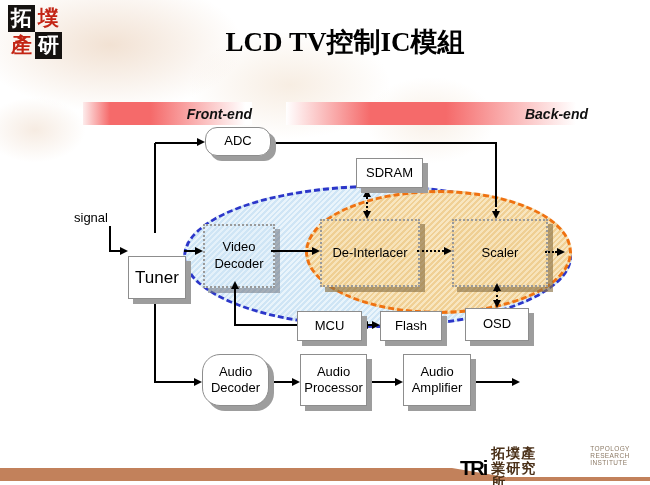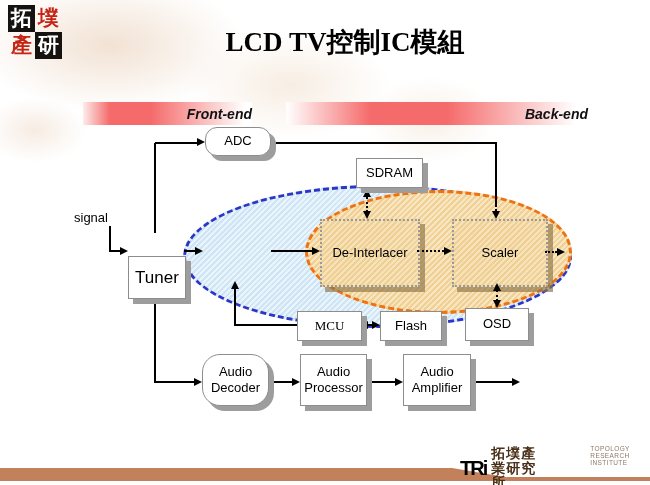--- a/index.html
+++ b/index.html
@@ -47,21 +47,21 @@
   .ibox{position:absolute;border:2px dotted #9a9a9a;display:flex;align-items:center;justify-content:center;
     text-align:center;font-size:13px;color:#000;z-index:2;line-height:1.3;}
   .ibox-blue{background:repeating-linear-gradient(135deg,#cfe5f5 0 2px,#e4f1fa 2px 4px);
     box-shadow:5px 5px 0 rgba(110,115,125,.55);}
   .ibox-tan{background:repeating-linear-gradient(135deg,#efcf93 0 2px,#f7e3ba 2px 4px);
     box-shadow:5px 5px 0 rgba(140,115,70,.65);}
 
   .box-adc{left:205px;top:127px;width:64px;height:27px;border-radius:12px;}
   .box-sdram{left:348px;top:158px;width:65px;height:28px;margin-left:8px;}
   .box-tuner{left:128px;top:232px;width:56px;height:41px;font-size:17px;margin-top:24px;}
-  .box-mcu{left:297px;top:311px;width:63px;height:28px;font-family:Liberation Serif, serif;}
+  .box-mcu{left:297px;top:311px;width:63px;height:28px;}
   .box-flash{left:380px;top:311px;width:60px;height:28px;}
   .box-osd{left:465px;top:308px;width:62px;height:31px;}
   .box-adec{left:202px;top:354px;width:65px;height:50px;border-radius:18px;}
   .box-aproc{left:300px;top:354px;width:65px;height:50px;}
   .box-aamp{left:403px;top:354px;width:66px;height:50px;}
   .box-vdec{left:203px;top:224px;width:68px;height:60px;}
   .box-deint{left:320px;top:219px;width:96px;height:64px;}
   .box-scaler{left:452px;top:219px;width:92px;height:64px;}
 
   .signal-label{position:absolute;left:74px;top:210px;font-size:13px;color:#000;z-index:5;}
@@ -169,20 +169,21 @@
   <div class="wbox box-adc">ADC</div>
   <div class="wbox box-sdram">SDRAM</div>
   <div class="wbox box-tuner">Tuner</div>
   <div class="wbox box-mcu">MCU</div>
   <div class="wbox box-flash">Flash</div>
   <div class="wbox box-osd">OSD</div>
   <div class="wbox box-adec">Audio Decoder</div>
   <div class="wbox box-aproc">Audio Processor</div>
   <div class="wbox box-aamp">Audio Amplifier</div>
 
+  <div class="ibox ibox-blue box-vdec">Video Decoder</div>
   <div class="ibox ibox-tan box-deint">De-Interlacer</div>
   <div class="ibox ibox-tan box-scaler">Scaler</div>
 
   <div class="footer-bar"></div>
   <div class="footer-wedge"></div>
   <div class="footer-thin"></div>
   <div class="tri-logo">
     <span class="tri-mark">TRi</span>
     <span class="tri-text">
       <span class="tri-cn">拓墣產業研究所</span>

